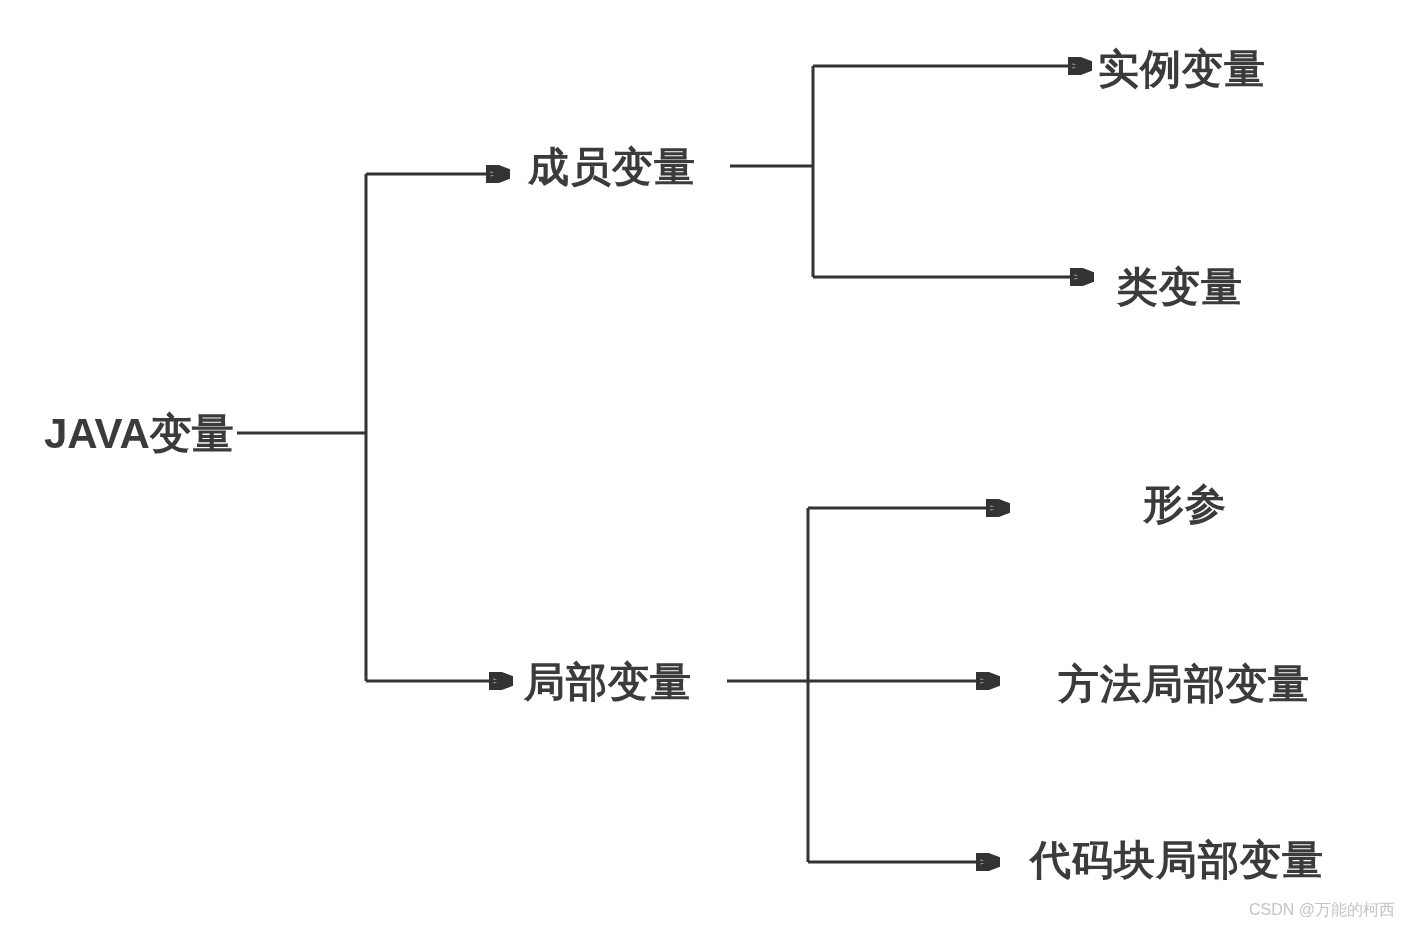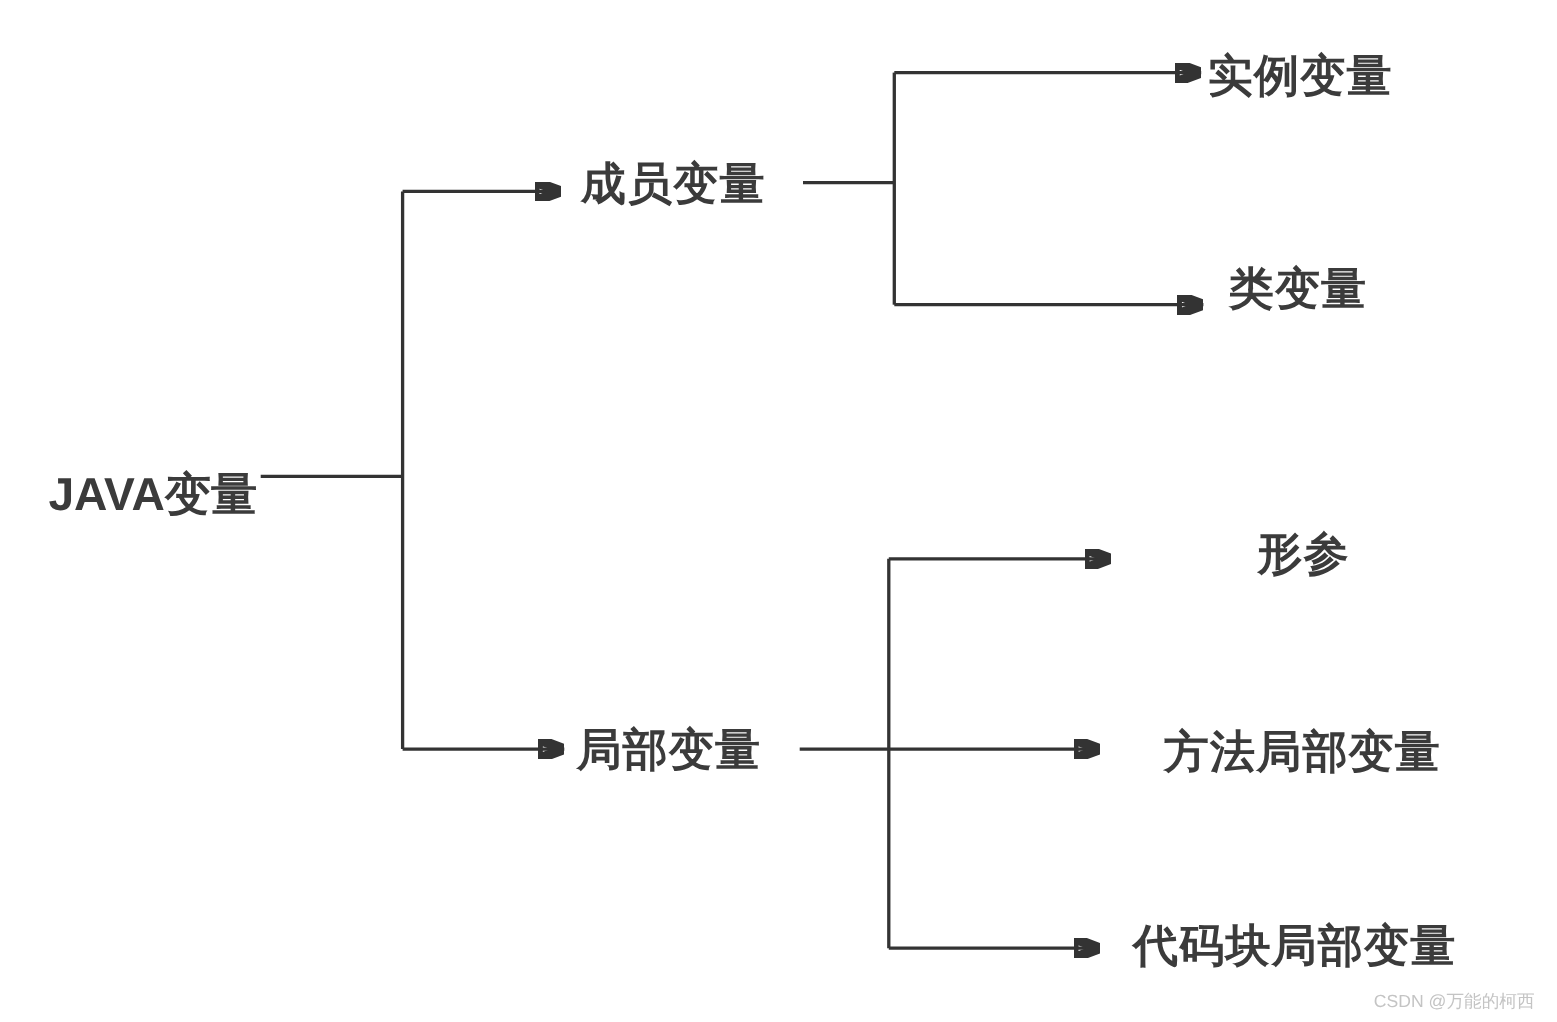--- a/index.html
+++ b/index.html
@@ -33,21 +33,20 @@
     font-size: 41px;
     font-weight: bold;
     color: #3b3b3b;
     white-space: nowrap;
     line-height: 1;
     letter-spacing: 1px;
   }
   .root-label {
     font-size: 42px;
     letter-spacing: 0;
-    margin-top: 16px;
   }
   .watermark {
     position: absolute;
     right: 20px;
     bottom: 8px;
     font-size: 16px;
     font-weight: normal;
     color: #c4c4c4;
     white-space: nowrap;
   }
@@ -79,21 +78,21 @@
     <path d="M808 508 H1010" marker-end="url(#arrowhead)"></path>
     <path d="M808 862 H1000" marker-end="url(#arrowhead)"></path>
   </svg>
 
   <div class="node-label root-label" style="left:44px; top:434px;">JAVA变量</div>
 
   <div class="node-label" style="left:1098px; top:69px;">实例变量</div>
 
   <div class="node-label" style="left:528px; top:167px;">成员变量</div>
 
-  <div class="node-label" style="left:1117px; top:263px;">类变量</div>
+  <div class="node-label" style="left:1117px; top:287px;">类变量</div>
 
   <div class="node-label" style="left:524px; top:682px;">局部变量</div>
 
   <div class="node-label" style="left:1143px; top:504px;">形参</div>
 
   <div class="node-label" style="left:1030px; top:860px;">代码块局部变量</div>
 
   <div class="node-label" style="left:1058px; top:684px;">方法局部变量</div>
 
   <div class="watermark">CSDN @万能的柯西</div>

